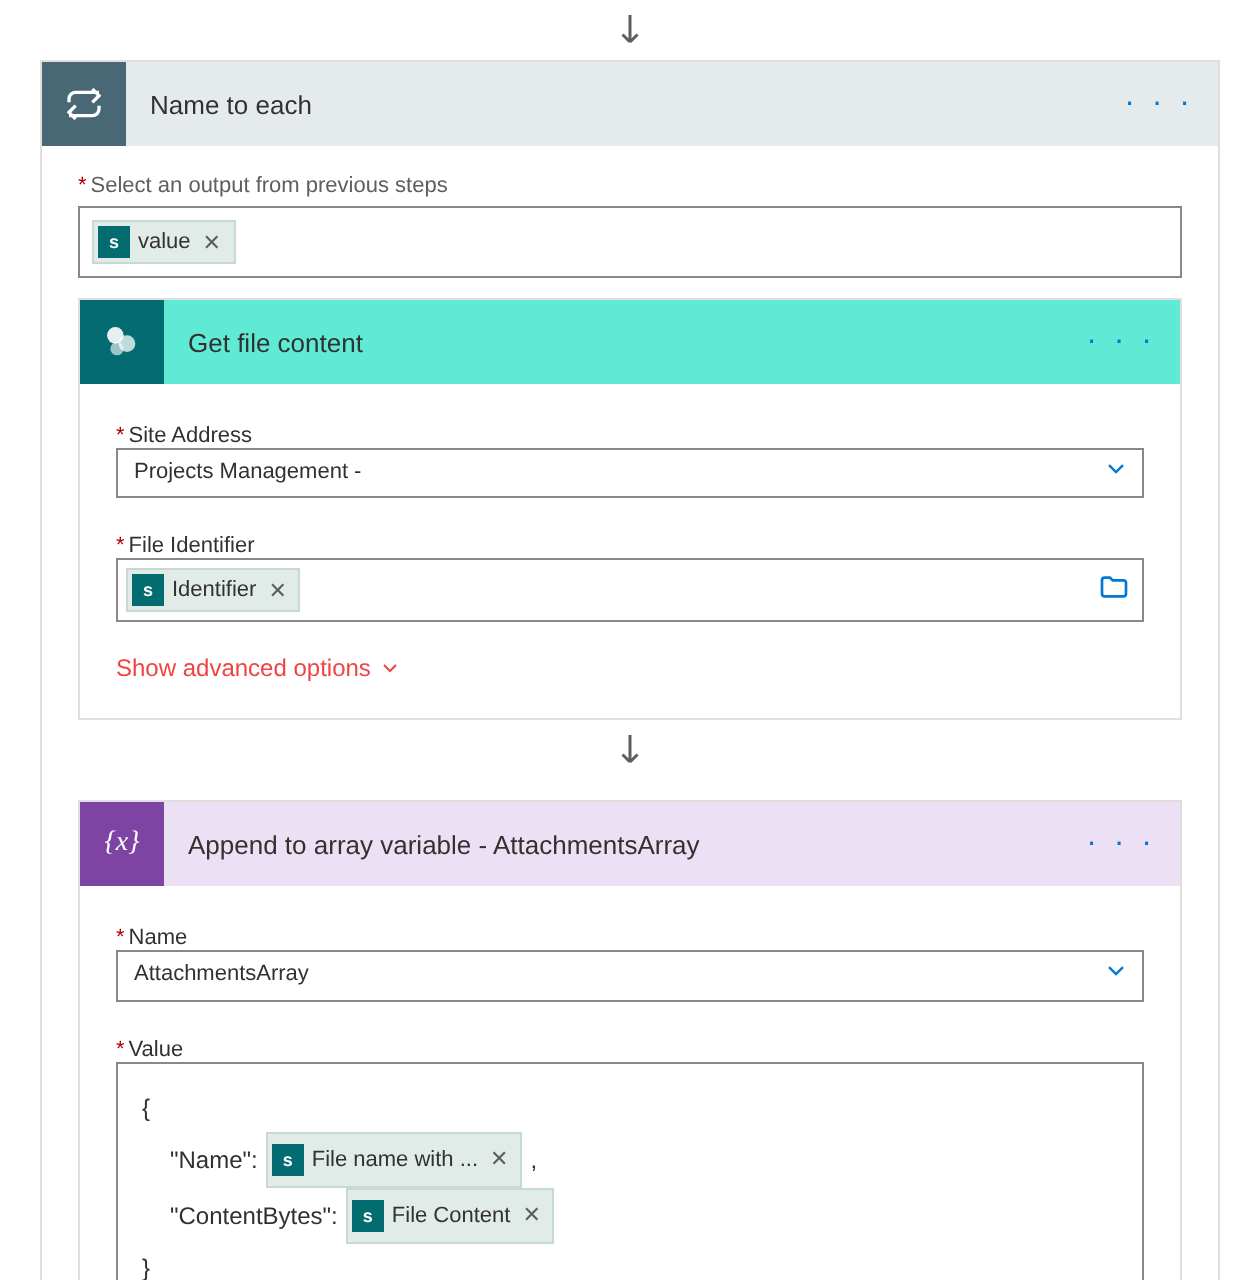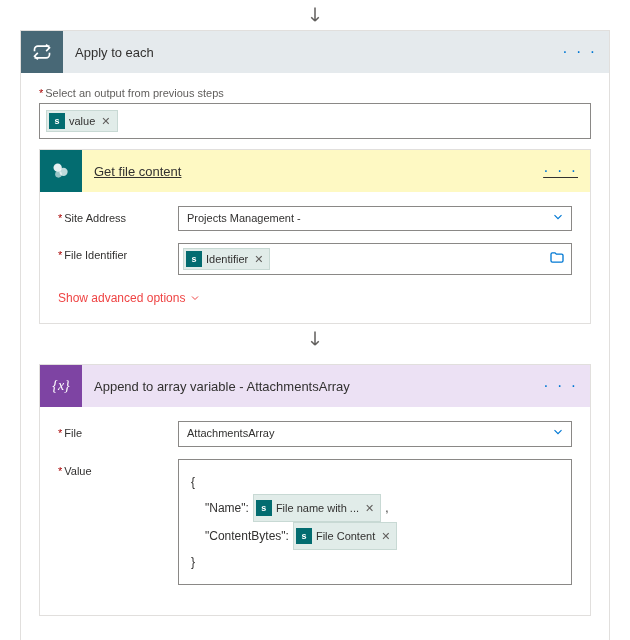--- a/index.html
+++ b/index.html
@@ -3,37 +3,37 @@
 <meta charset="utf-8">
 <style>
 * { box-sizing: border-box; font-family: "Segoe UI", Arial, sans-serif; }
 body { margin: 0; background: #fff; font-size: 12px; color: #323130; }
 .canvas { width: 630px; height: 640px; position: relative; overflow: hidden; }
 .arrow-down { display: flex; justify-content: center; padding: 6px 0; color: #605e5c; }
 .arrow-down svg { width: 18px; height: 18px; }
 .apply-container { border: 1px solid #e1dfdd; margin: 0 20px; }
 .hdr { display: flex; align-items: center; height: 42px; padding: 0 12px 0 0; }
 .hdr-apply { background: #e5eaed; }
-.hdr-get { background: #fef9c3; text-decoration: underline; }
+.hdr-get { background: #5eead4; }
 .hdr-append { background: #ece1f4; }
 .hdr-icon { width: 42px; height: 42px; display: flex; align-items: center; justify-content: center; color: #fff; }
 .icon-apply { background: #486876; }
 .icon-get { background: #036c70; }
 .icon-append { background: #7e44a3; }
 .hdr-title { flex: 1; padding-left: 12px; font-size: 13px; color: #323130; }
 .hdr-ellipsis { color: #0078d4; font-size: 16px; letter-spacing: 2px; cursor: pointer; }
 .body-pad { padding: 14px 18px 18px; background: #fff; }
 .req-label { font-size: 11px; color: #605e5c; margin-bottom: 4px; }
 .req-label .star { color: #a80000; margin-right: 2px; }
 .token-box { border: 1px solid #8a8886; padding: 6px; min-height: 30px; display: flex; flex-wrap: wrap; gap: 4px; align-items: center; }
 .token { display: inline-flex; align-items: center; background: #e1ece9; border: 1px solid #c8d9d4; padding: 2px 6px 2px 2px; gap: 4px; font-size: 11px; }
 .token .tk-icon { width: 16px; height: 16px; background: #036c70; color: #fff; display: flex; align-items: center; justify-content: center; font-size: 9px; font-weight: bold; }
 .token .tk-close { color: #605e5c; font-size: 11px; margin-left: 2px; }
 .inner-card { border: 1px solid #e1dfdd; margin-top: 10px; }
-.form-row { display: flex; margin-bottom: 12px; }
+.form-row { display: flex; margin-bottom: 12px; flex-direction: column; }
 .form-label { width: 120px; font-size: 11px; color: #323130; padding-top: 6px; }
 .form-label .star { color: #a80000; margin-right: 2px; }
 .form-field { flex: 1; }
 .combo { border: 1px solid #8a8886; padding: 4px 12px 4px 8px; position: relative; font-size: 11px; line-height: 1.4; }
 .combo .chev { position: absolute; right: 6px; top: 50%; transform: translateY(-50%); color: #0078d4; }
 .ident-box { border: 1px solid #8a8886; padding: 4px 28px 4px 4px; position: relative; min-height: 28px; display: flex; align-items: center; }
 .ident-box .folder { position: absolute; right: 6px; top: 50%; transform: translateY(-50%); color: #0078d4; }
 .show-adv { color: #ef4444; font-size: 12px; display: inline-flex; align-items: center; gap: 4px; cursor: pointer; margin-top: 4px; }
 .value-box { border: 1px solid #8a8886; padding: 10px 12px; font-size: 12px; line-height: 2; }
 .value-box .brace { color: #323130; }
@@ -52,21 +52,21 @@
       </svg>
   </div>
 
   <div class="apply-container">
     <div class="hdr hdr-apply">
       <div class="hdr-icon icon-apply">
         <svg width="20" height="20" viewBox="0 0 24 24" fill="none" stroke="#fff" stroke-width="2">
             <path d="M17 3l4 4-4 4M3 11V9a4 4 0 014-4h14M7 21l-4-4 4-4M21 13v2a4 4 0 01-4 4H3"></path>
           </svg>
       </div>
-      <div class="hdr-title">Apply to each</div>
+      <div class="hdr-title">Name to each</div>
       <div class="hdr-ellipsis">· · ·</div>
     </div>
 
     <div class="body-pad">
       <div class="req-label"><span class="star">*</span><span>Select an output from previous steps</span></div>
       <div class="token-box">
         <span class="token">
           <span class="tk-icon sp-glyph">s</span>
           <span>value</span>
           <span class="tk-close">✕</span>
@@ -134,21 +134,21 @@
       <div class="inner-card">
         <div class="hdr hdr-append">
           <div class="hdr-icon icon-append">
             <span style="font-style:italic;font-family:serif;font-size:14px">{x}</span>
           </div>
           <div class="hdr-title">Append to array variable - AttachmentsArray</div>
           <div class="hdr-ellipsis">· · ·</div>
         </div>
         <div class="body-pad">
           <div class="form-row">
-            <div class="form-label"><span class="star">*</span><span>File</span></div>
+            <div class="form-label"><span class="star">*</span><span>Name</span></div>
             <div class="form-field">
               <div class="combo">
                 <span>AttachmentsArray</span>
                 <span class="chev">
                   <svg width="14" height="14" viewBox="0 0 24 24" fill="none" stroke="currentColor" stroke-width="2">
                       <path d="M6 9l6 6 6-6"></path>
                     </svg>
                 </span>
               </div>
             </div>

